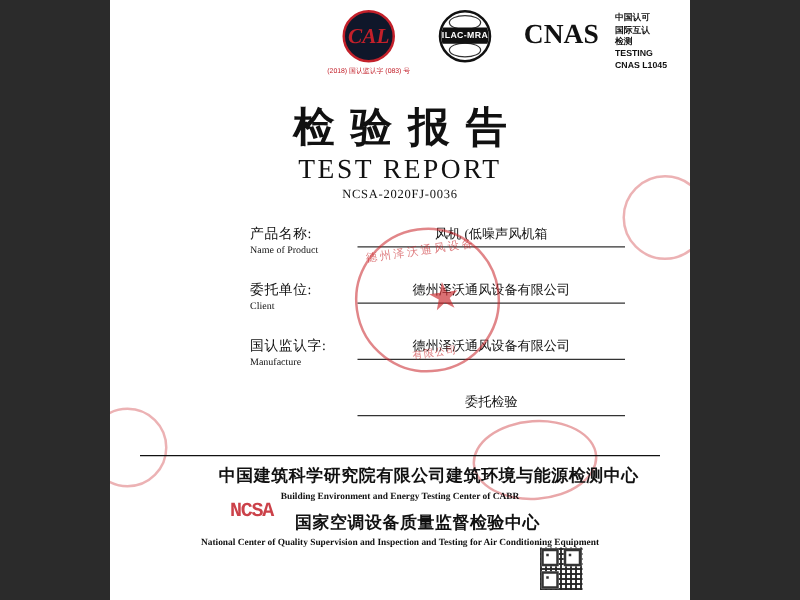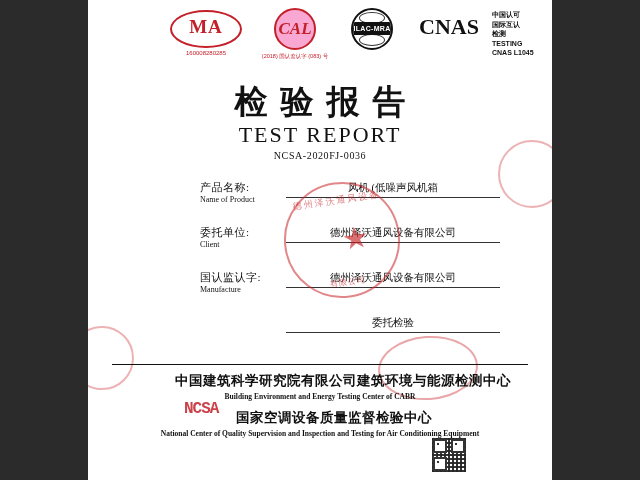--- a/index.html
+++ b/index.html
@@ -74,21 +74,21 @@
     top: 0px;
     width: 78px;
   }
   .cal-circle {
     width: 38px;
     height: 38px;
     border: 2.5px solid #c3202a;
     border-radius: 50%;
     margin: 0 auto;
     position: relative;
-    background: #f9a8d4;
+    background: #0f172a;
   }
   .cal-inner {
     position: absolute;
     left: 0; right: 0; top: 9px;
     font-family: "Liberation Serif", serif;
     font-weight: bold;
     font-style: italic;
     font-size: 17px;
     color: #c3202a;
   }
@@ -408,26 +408,20 @@
     border: 2px solid rgba(200,35,40,.35);
   }
 </style>
 </head>
 <body>
 
 <div id="page">
 
   <div class="logo-row">
 
-    <div class="logo ma-box">
-      <div class="ma-oval">
-        <div class="ma-text">MA</div>
-      </div>
-      <div class="ma-sub">160008280285</div>
-    </div>
 
     <div class="logo cal-box">
       <div class="cal-circle">
         <div class="cal-inner">CAL</div>
       </div>
       <div class="cal-sub">(2018) 国认监认字 (083) 号</div>
     </div>
 
     <div class="logo ilac-box">
       <div class="ilac-circle">

